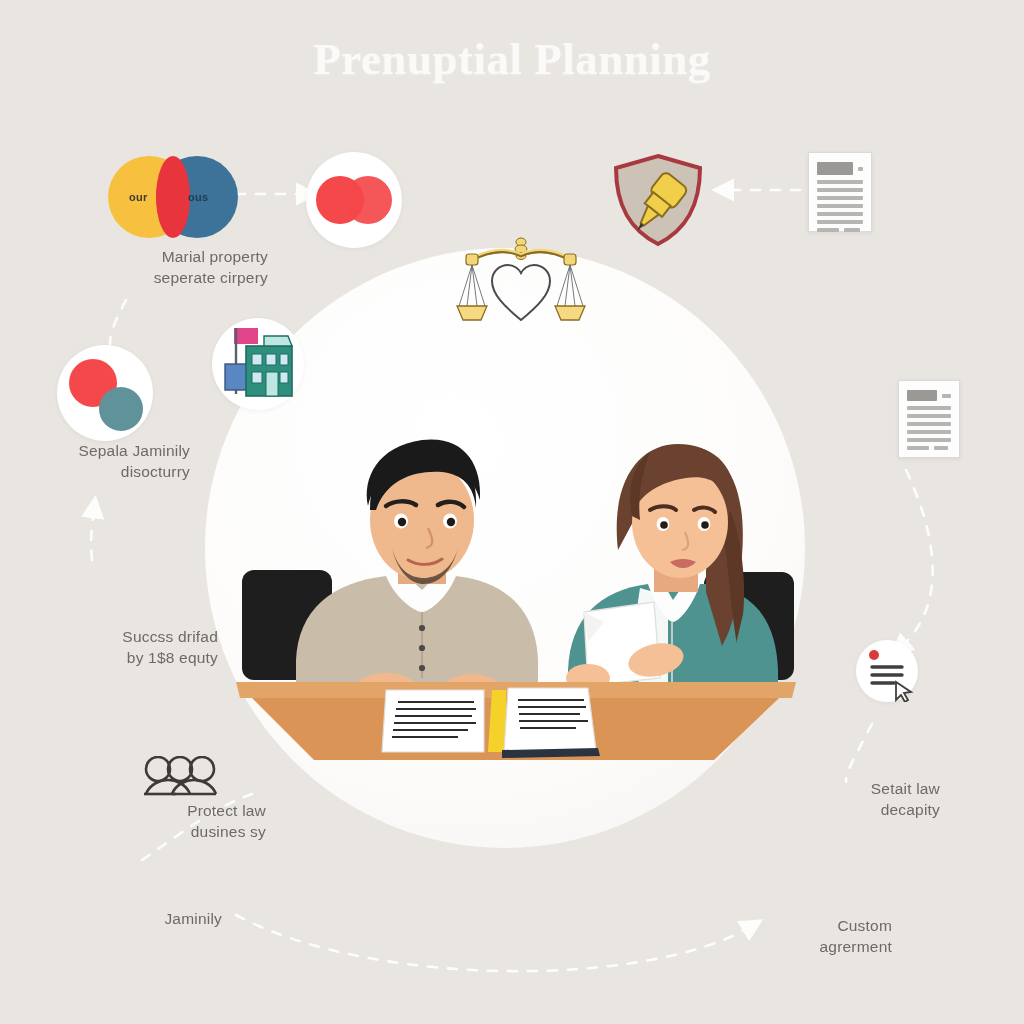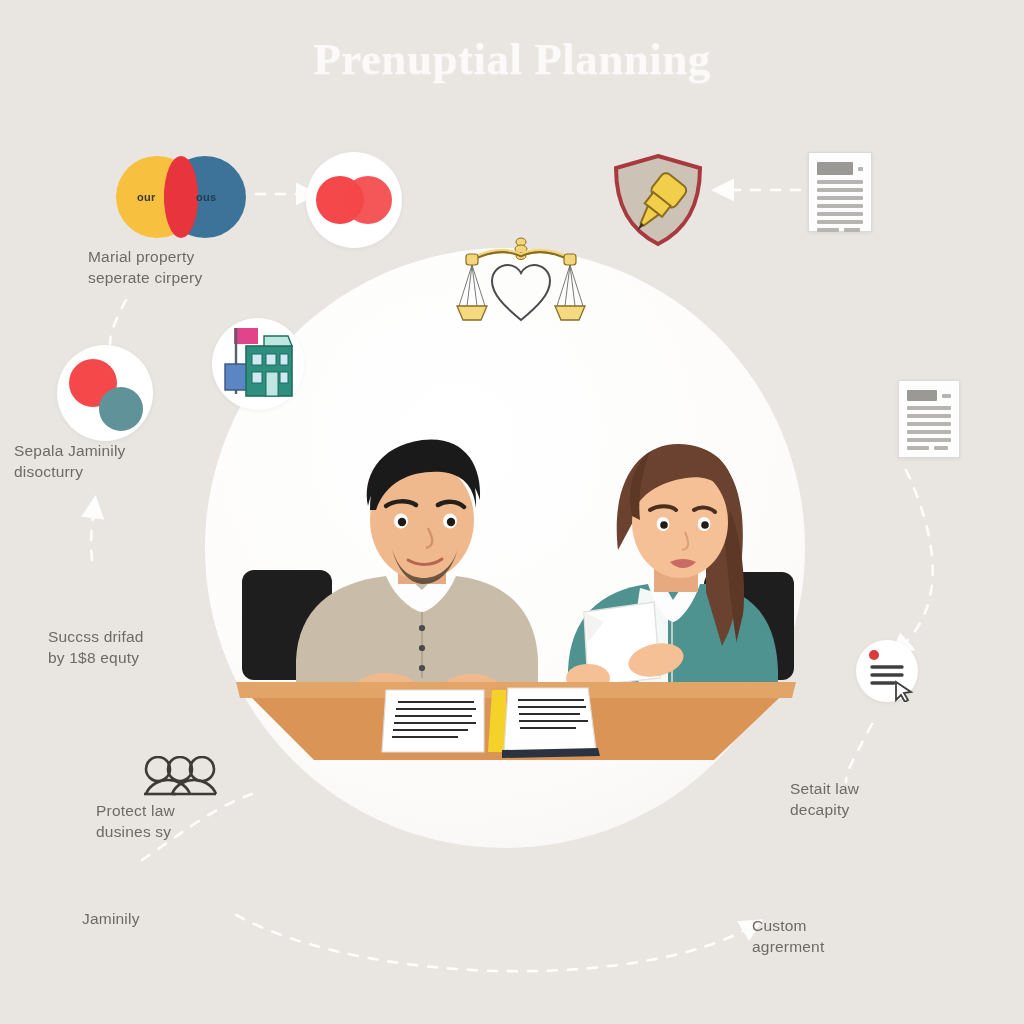--- a/index.html
+++ b/index.html
@@ -22,21 +22,21 @@
   
   .disc{
     position:absolute;left:205px;top:248px;width:600px;height:600px;
     border-radius:50%;
     background:radial-gradient(circle at 42% 32%, #ffffff 0%, #fdfcfb 58%, #f5f3f1 100%);
   }
 
   
   .lbl{
     position:absolute;color:#6d6a66;font-size:15.5px;line-height:21px;
-    text-align:left;white-space:pre-line;letter-spacing:.2px;
+    text-align:right;white-space:pre-line;letter-spacing:.2px;
   }
 
   
   .badge{
     position:absolute;border-radius:50%;background:#fff;
     box-shadow:0 1px 5px rgba(0,0,0,.05);
     display:flex;align-items:center;justify-content:center;
   }
   .dot{position:absolute;border-radius:50%;}
 
@@ -226,41 +226,41 @@
         <line x1="282" y1="340" x2="348" y2="340"></line>
           <line x1="282" y1="347" x2="350" y2="347"></line>
         <line x1="283" y1="354" x2="344" y2="354"></line>
           <line x1="283" y1="361" x2="352" y2="361"></line>
         <line x1="284" y1="368" x2="340" y2="368"></line>
       </g>
       <path d="M266,390 L362,388 L364,396 L266,398 Z" fill="#2b3340"></path>
     </g>
   </svg>
 
-  <div class="venn" style="left:116px;top:156px;width:130px;height:82px;text-decoration:underline;">
+  <div class="venn" style="left:108px;top:156px;width:130px;height:82px;text-decoration:underline;">
     <div class="c" style="left:0;top:0;width:82px;height:82px;background:#f7c13f;"></div>
     <div class="c" style="left:48px;top:0;width:82px;height:82px;background:#3d7399;"></div>
     <div class="c" style="left:48px;top:0;width:34px;height:82px;background:#e8343c;
         border-radius:50% / 50%;"></div>
     <div class="txt" style="left:21px;top:35px;color:#3a3a3a;">our</div>
     <div class="txt" style="left:80px;top:35px;color:#1f3b52;">ous</div>
   </div>
   <div class="lbl" style="left:88px;top:246px;width:180px;">Marial property
 seperate cirpery</div>
 
   <div class="badge" style="left:306px;top:152px;width:96px;height:96px;">
     <div class="dot" style="left:10px;top:24px;width:48px;height:48px;background:#f4484a;"></div>
     <div class="dot" style="left:38px;top:24px;width:48px;height:48px;background:#f4484a;opacity:.92;"></div>
   </div>
 
   <div class="badge" style="left:57px;top:345px;width:96px;height:96px;">
     <div class="dot" style="left:12px;top:14px;width:48px;height:48px;background:#f4484a;"></div>
     <div class="dot" style="left:42px;top:42px;width:44px;height:44px;background:#5f9399;"></div>
   </div>
-  <div class="lbl" style="left:14px;top:440px;width:168px;">Sepala Jaminily
+  <div class="lbl" style="left:22px;top:440px;width:168px;">Sepala Jaminily
 disocturry</div>
 
   <div class="badge" style="left:212px;top:318px;width:92px;height:92px;">
     <svg viewBox="0 0 92 92" width="92" height="92" xmlns="http://www.w3.org/2000/svg">
       <rect x="22" y="10" width="24" height="16" fill="#e0458c"></rect>
       <line x1="24" y1="10" x2="24" y2="76" stroke="#5a5f6e" stroke-width="2.4"></line>
       <rect x="13" y="46" width="22" height="26" fill="#5b86c4" stroke="#39567f" stroke-width="1.4"></rect>
       <rect x="34" y="28" width="46" height="50" fill="#2f8f7f" stroke="#1f6d60" stroke-width="1.6"></rect>
       <path d="M52,18 L76,18 L80,28 L52,28 Z" fill="#bfe7e2" stroke="#1f6d60" stroke-width="1.4"></path>
       <g fill="#cfe9f2" stroke="#1f6d60" stroke-width="1">

